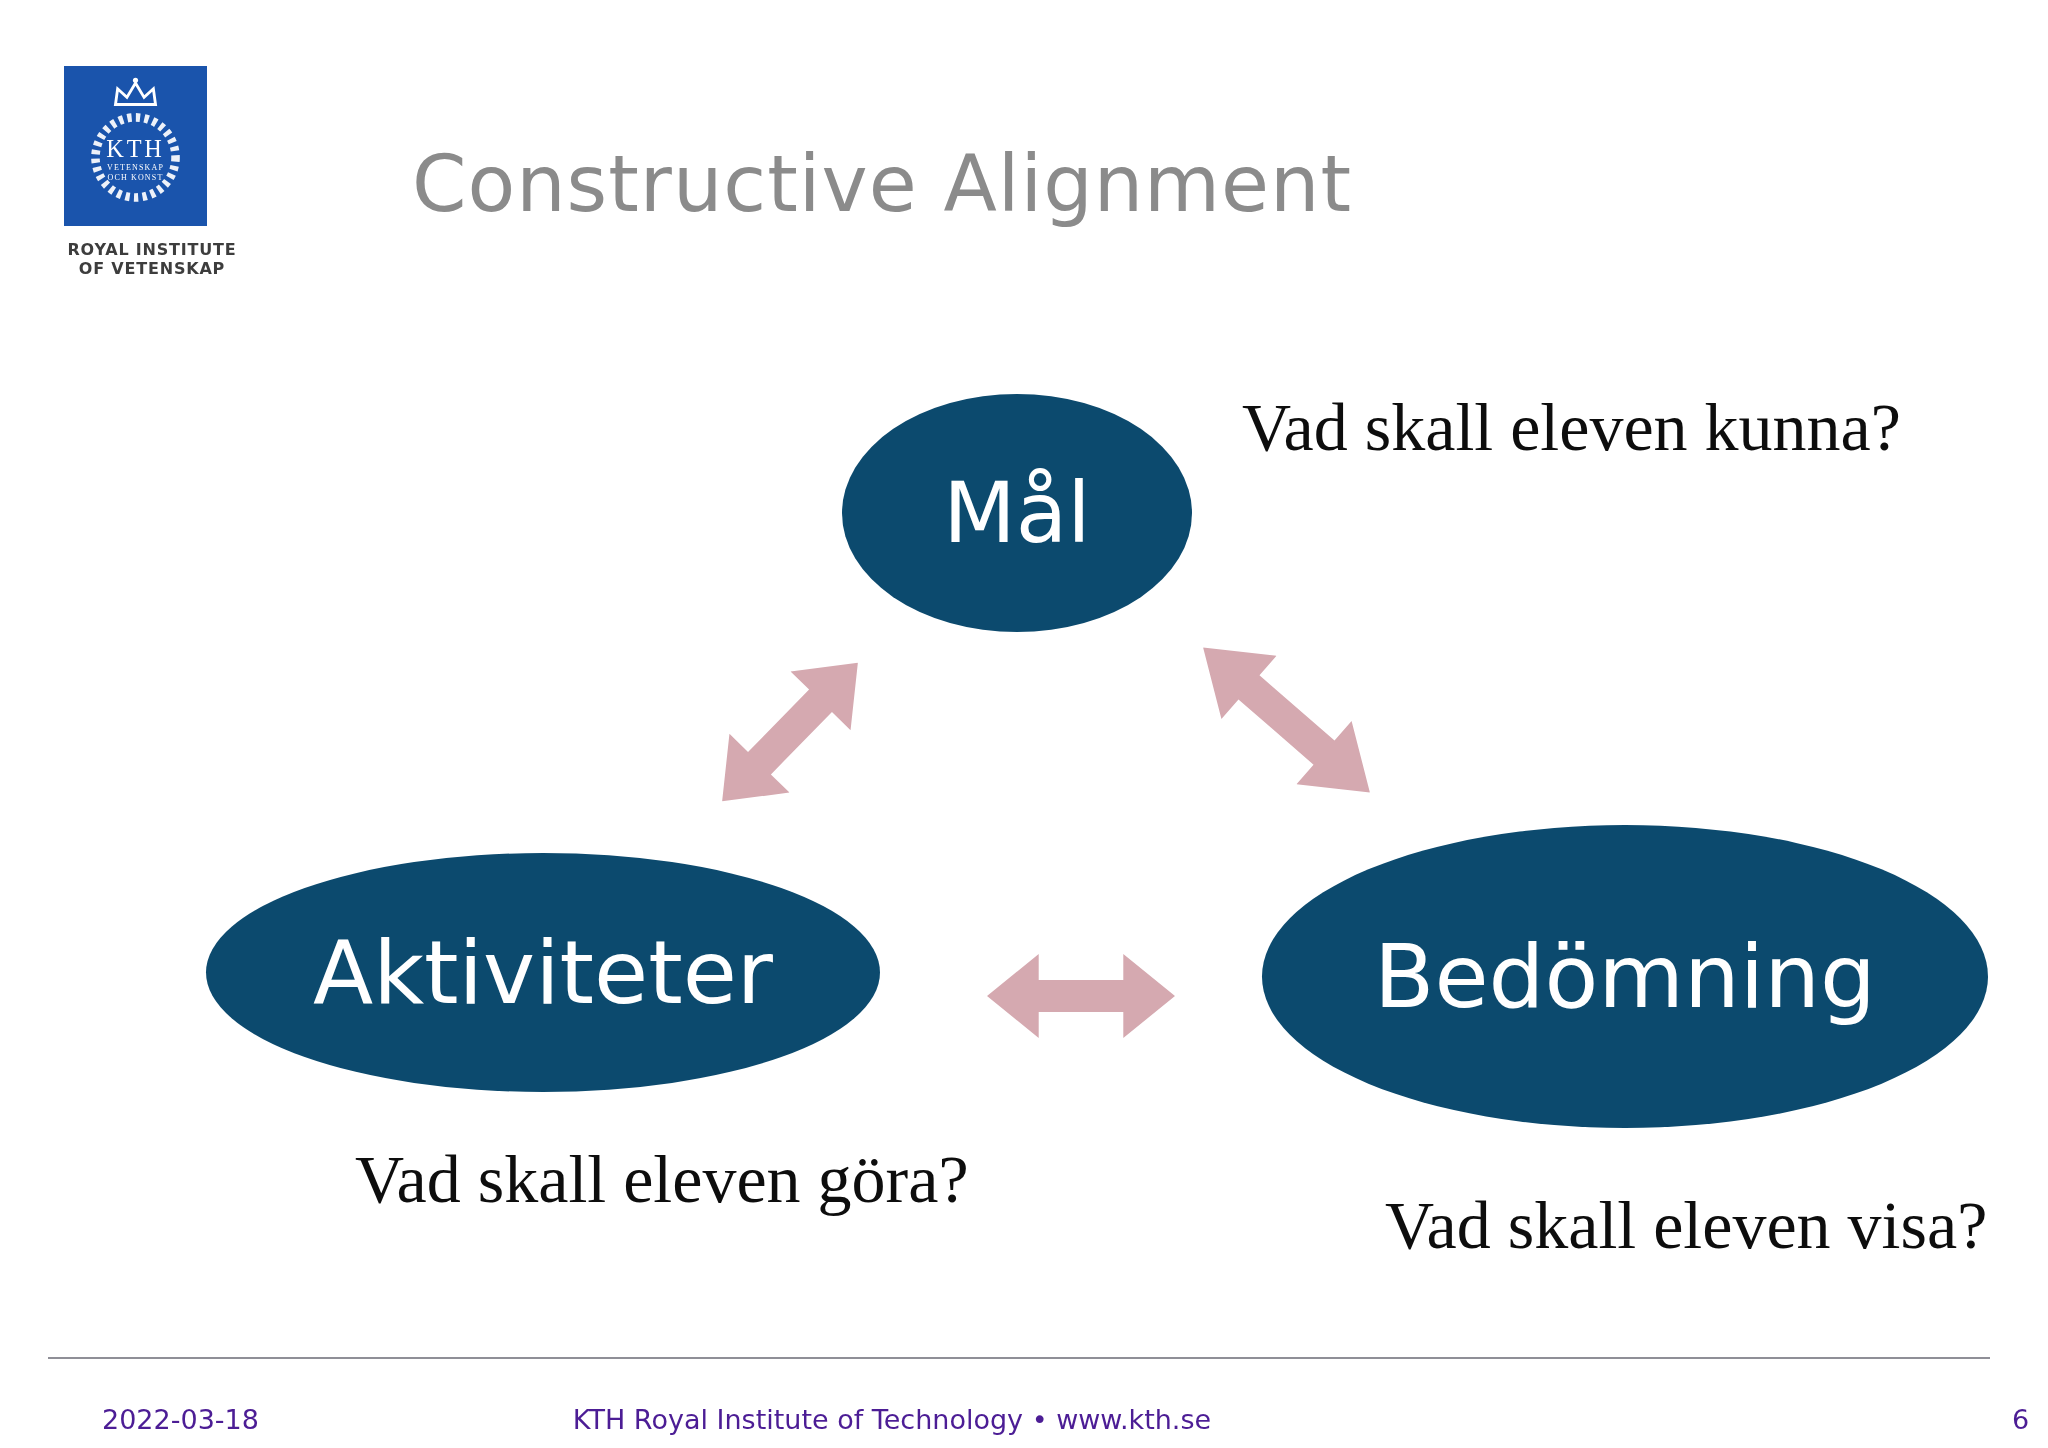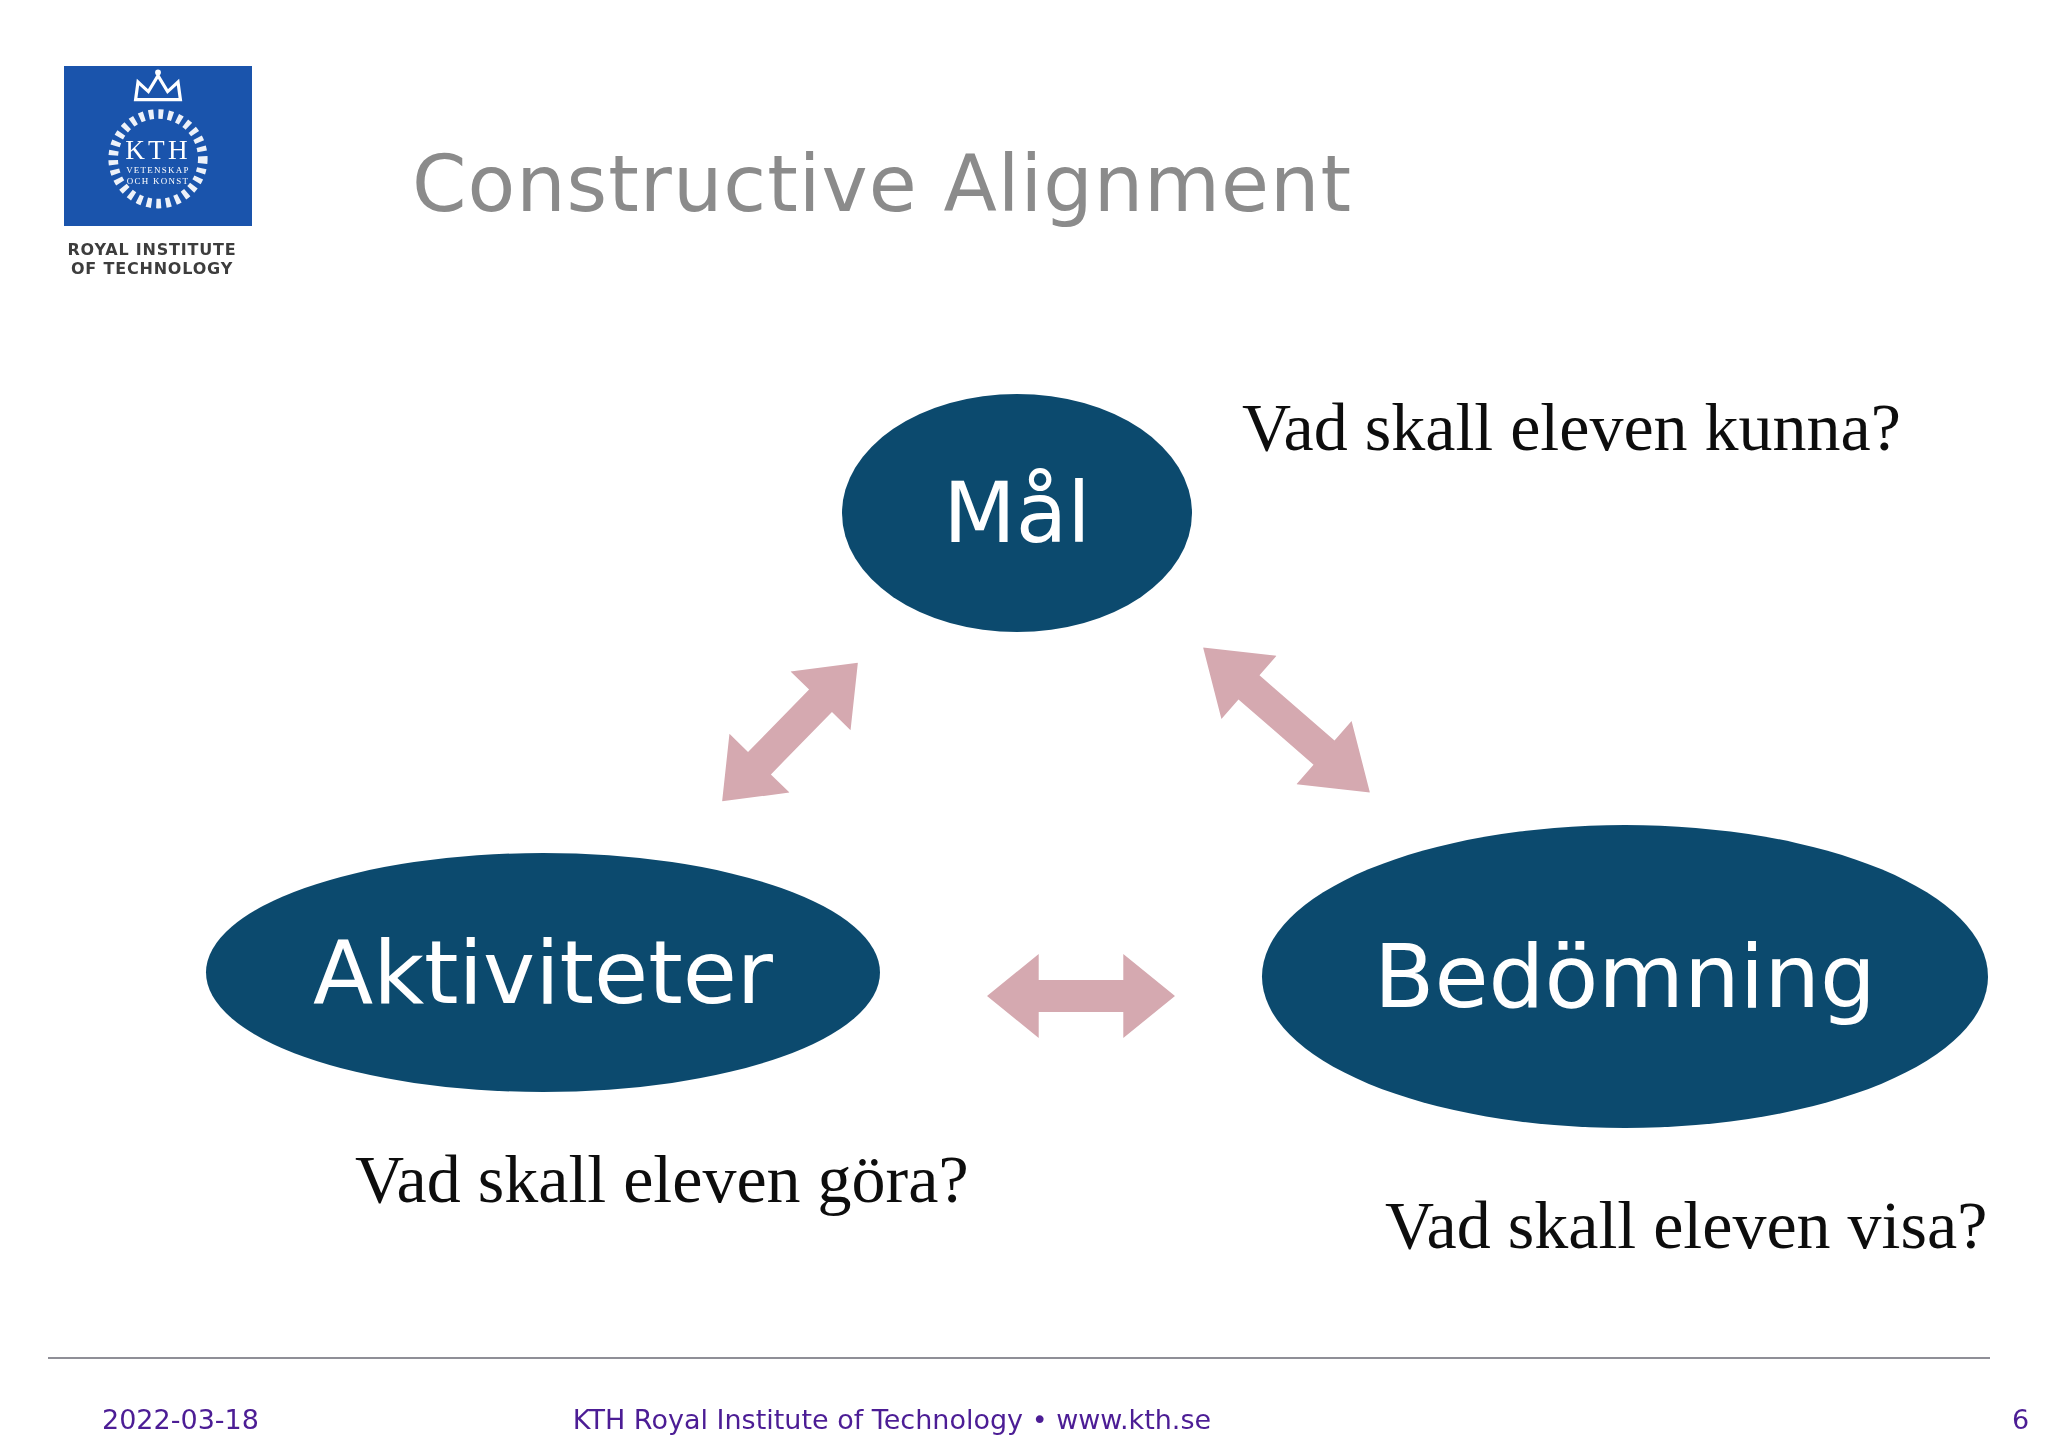--- a/index.html
+++ b/index.html
@@ -9,21 +9,21 @@
     height: 1448px;
     background: #ffffff;
     overflow: hidden;
     font-family: "DejaVu Sans", "Liberation Sans", sans-serif;
   }
 
   
   .logo-box {
     position: absolute;
     left: 64px; top: 66px;
-    width: 188px; height: 160px;
+    width: 143px; height: 160px;
     background: #1A54AC;
   }
   .logo-box svg { width: 100%; height: 100%; display: block; }
   .institute-name {
     position: absolute;
     left: 32px; top: 240px;
     width: 240px;
     text-align: center;
     font-size: 16px;
     font-weight: bold;
@@ -113,21 +113,21 @@
 
       <circle cx="50" cy="58" r="28" fill="none" stroke="#ffffff" stroke-width="6" stroke-dasharray="3 3" opacity="0.92"></circle>
 
       <text x="50" y="58" text-anchor="middle" font-size="17" letter-spacing="2" class="emblem-text">KTH</text>
       <text x="50" y="67" text-anchor="middle" font-size="5.6" letter-spacing="0.8" class="emblem-text">VETENSKAP</text>
       <text x="50" y="74" text-anchor="middle" font-size="5.6" letter-spacing="0.8" class="emblem-text">OCH KONST</text>
     </svg>
   </div>
   <div class="institute-name">
     <span>ROYAL INSTITUTE</span>
-    <span>OF TECHNOLOGY</span>
+    <span>OF VETENSKAP</span>
   </div>
 
   <div class="page-title">Constructive Alignment</div>
 
   <div class="node node-mal">
     <span>Mål</span>
   </div>
   <div class="node node-aktiviteter">
     <span>Aktiviteter</span>
   </div>

